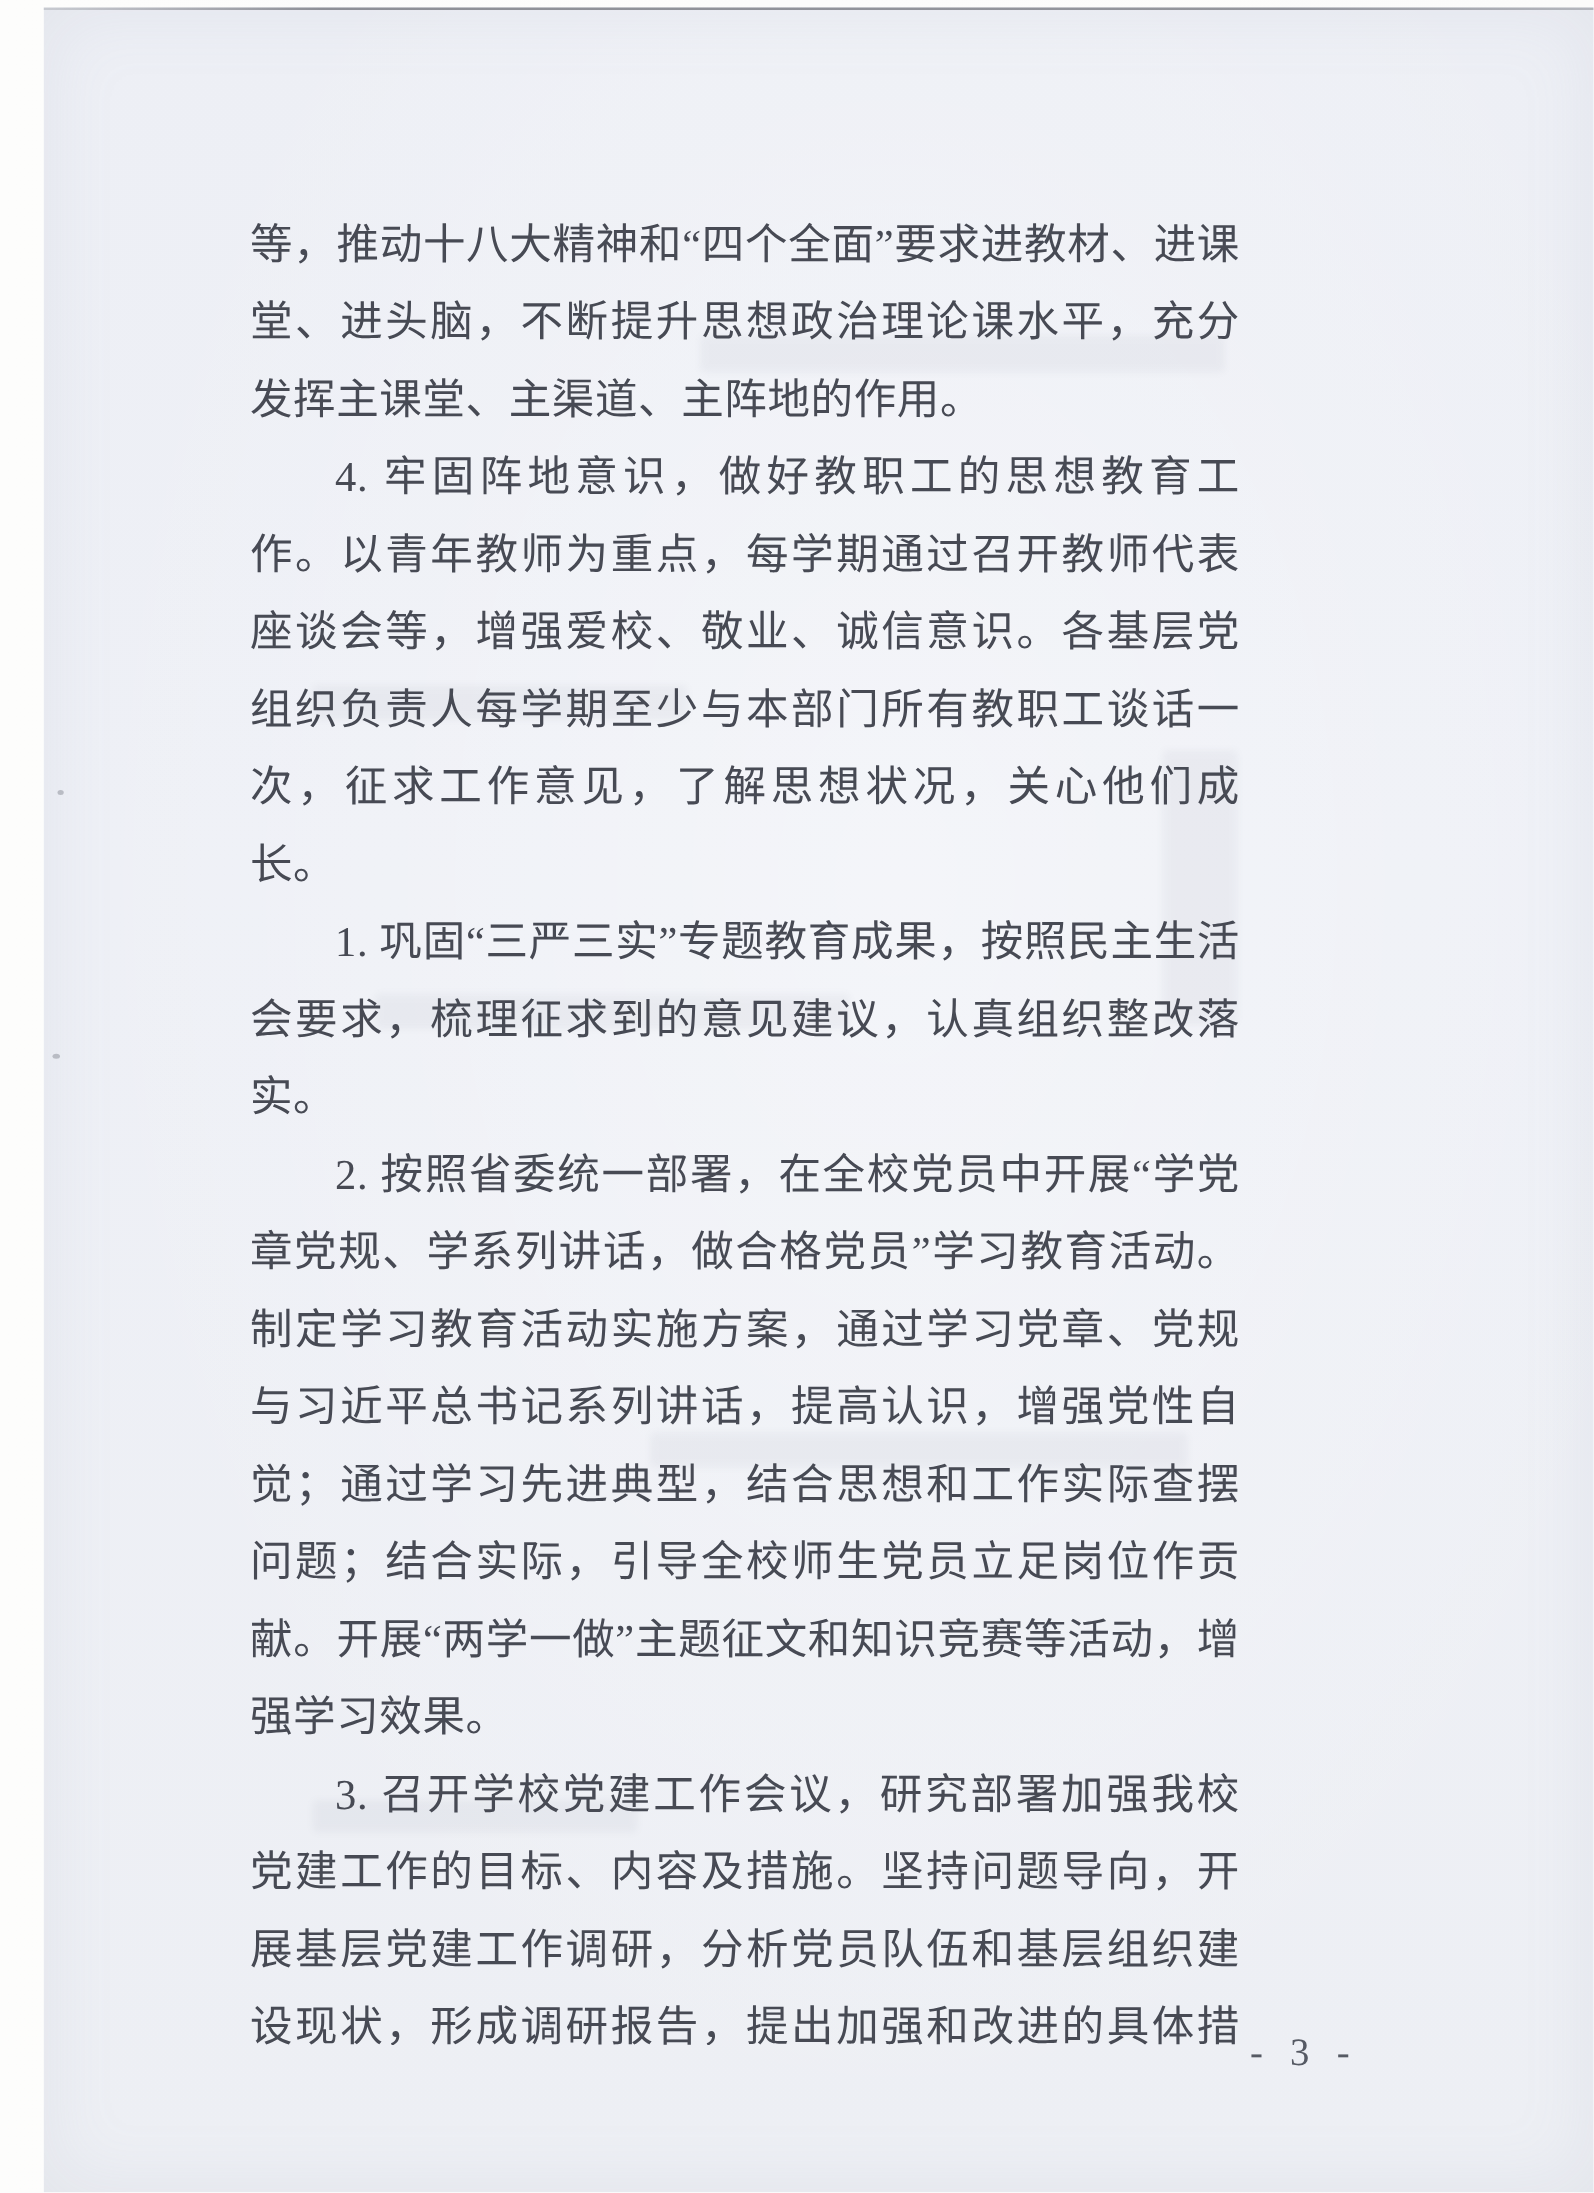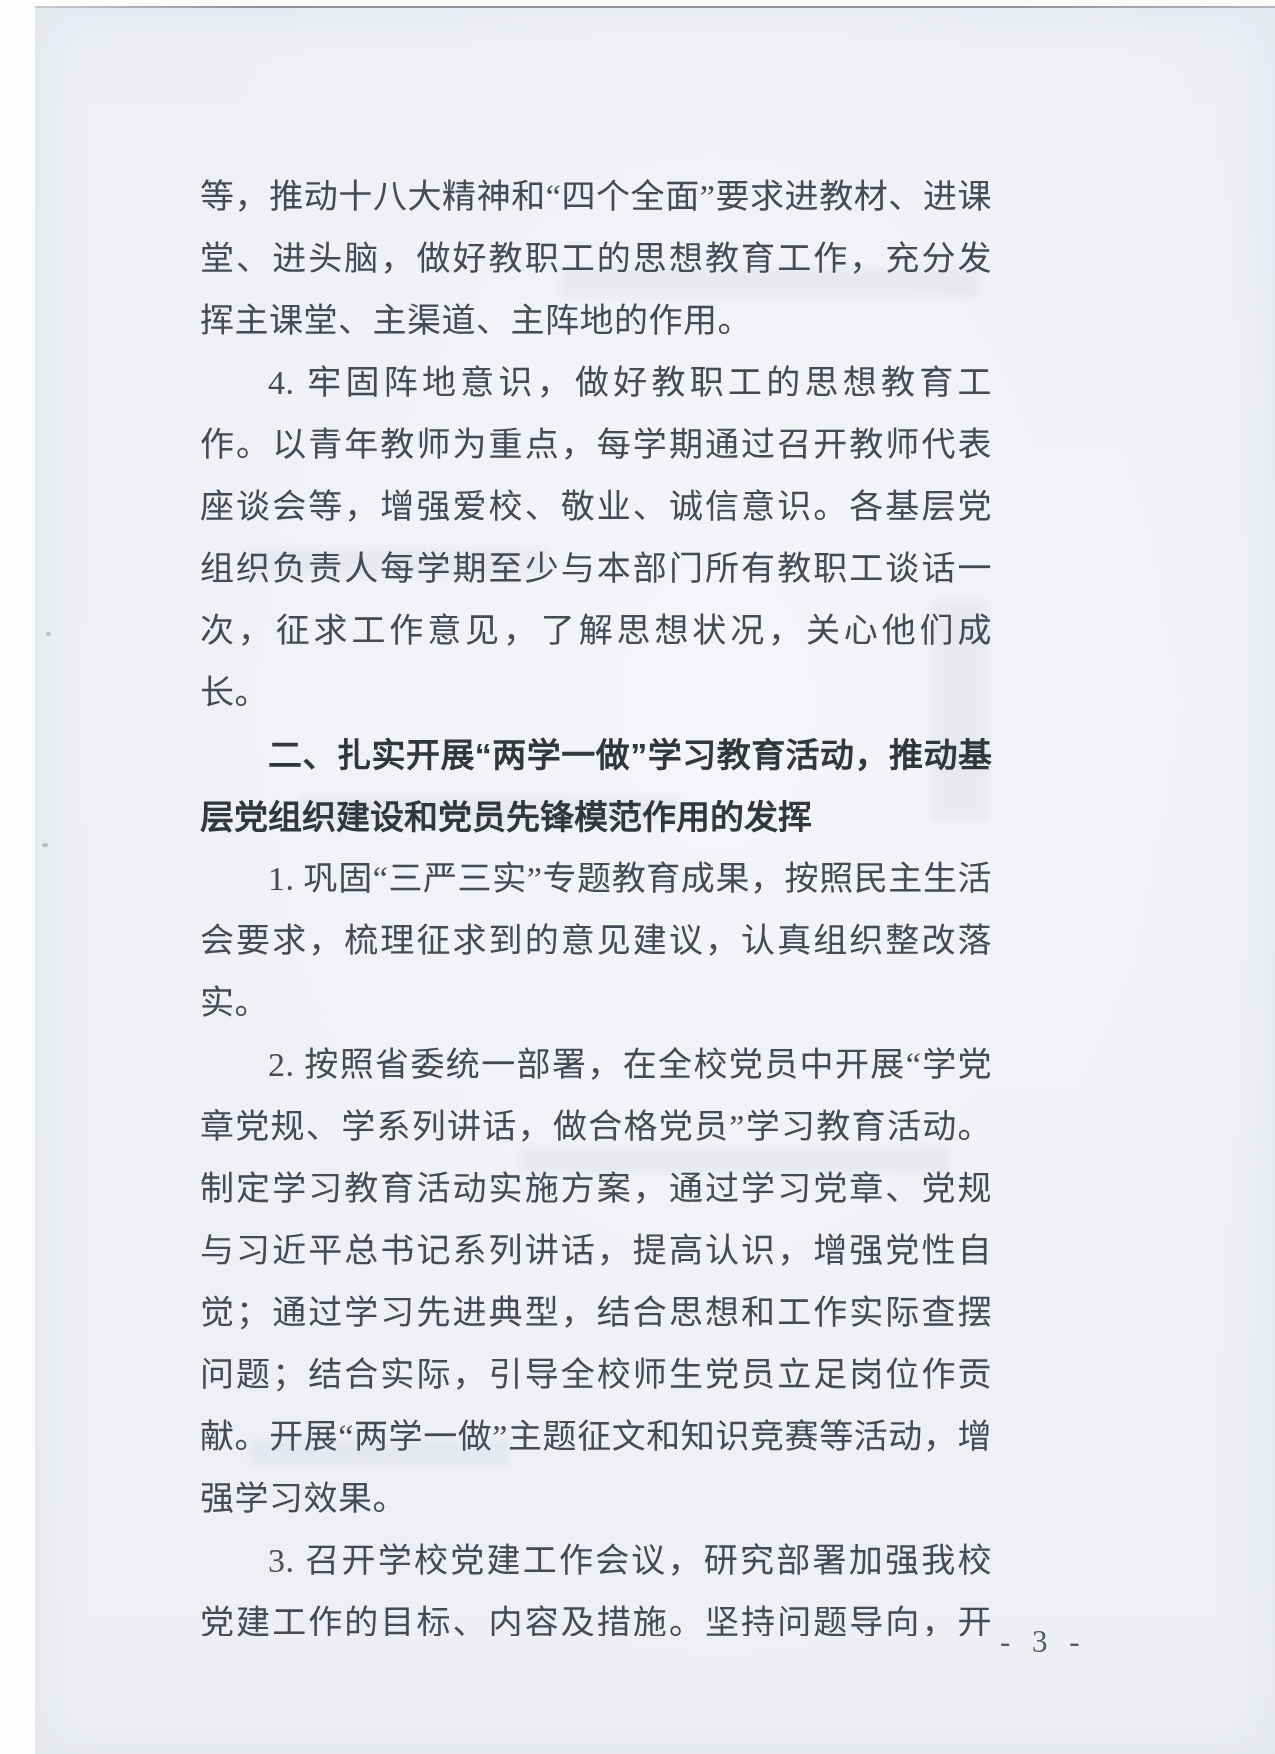--- a/index.html
+++ b/index.html
@@ -96,23 +96,22 @@
   <div class="speck" style="left:42px; top:843px; width:6px; height:4px;"></div>
 
   <div class="ghost" style="left:560px; top:268px; width:420px; height:30px;"></div>
   <div class="ghost" style="left:250px; top:548px; width:300px; height:28px;"></div>
   <div class="ghost" style="left:930px; top:600px; width:60px; height:220px;"></div>
   <div class="ghost" style="left:300px; top:795px; width:380px; height:28px;"></div>
   <div class="ghost" style="left:520px; top:1146px; width:430px; height:28px;"></div>
   <div class="ghost" style="left:250px; top:1440px; width:260px; height:26px;"></div>
 
   <div id="text-block">
-    <p class="para">等，推动十八大精神和“四个全面”要求进教材、进课堂、进头脑，做好教职工的思想教育工作，充分发挥主课堂、主渠道、主阵地的作用。</p>
+    <p class="para">等，推动十八大精神和“四个全面”要求进教材、进课堂、进头脑，不断提升思想政治理论课水平，充分发挥主课堂、主渠道、主阵地的作用。</p>
     <p class="para indent">4. 牢固阵地意识，做好教职工的思想教育工作。以青年教师为重点，每学期通过召开教师代表座谈会等，增强爱校、敬业、诚信意识。各基层党组织负责人每学期至少与本部门所有教职工谈话一次，征求工作意见，了解思想状况，关心他们成长。</p>
-    <p class="para indent heading">二、扎实开展“两学一做”学习教育活动，推动基层党组织建设和党员先锋模范作用的发挥</p>
     <p class="para indent">1. 巩固“三严三实”专题教育成果，按照民主生活会要求，梳理征求到的意见建议，认真组织整改落实。</p>
     <p class="para indent">2. 按照省委统一部署，在全校党员中开展“学党章党规、学系列讲话，做合格党员”学习教育活动。制定学习教育活动实施方案，通过学习党章、党规与习近平总书记系列讲话，提高认识，增强党性自觉；通过学习先进典型，结合思想和工作实际查摆问题；结合实际，引导全校师生党员立足岗位作贡献。开展“两学一做”主题征文和知识竞赛等活动，增强学习效果。</p>
     <p class="para indent">3. 召开学校党建工作会议，研究部署加强我校党建工作的目标、内容及措施。坚持问题导向，开展基层党建工作调研，分析党员队伍和基层组织建设现状，形成调研报告，提出加强和改进的具体措施，全面加强学校党建宣传工作。</p>
 
   </div>
 
   <div id="page-footer">- 3 -</div>
 
 </div>
 

